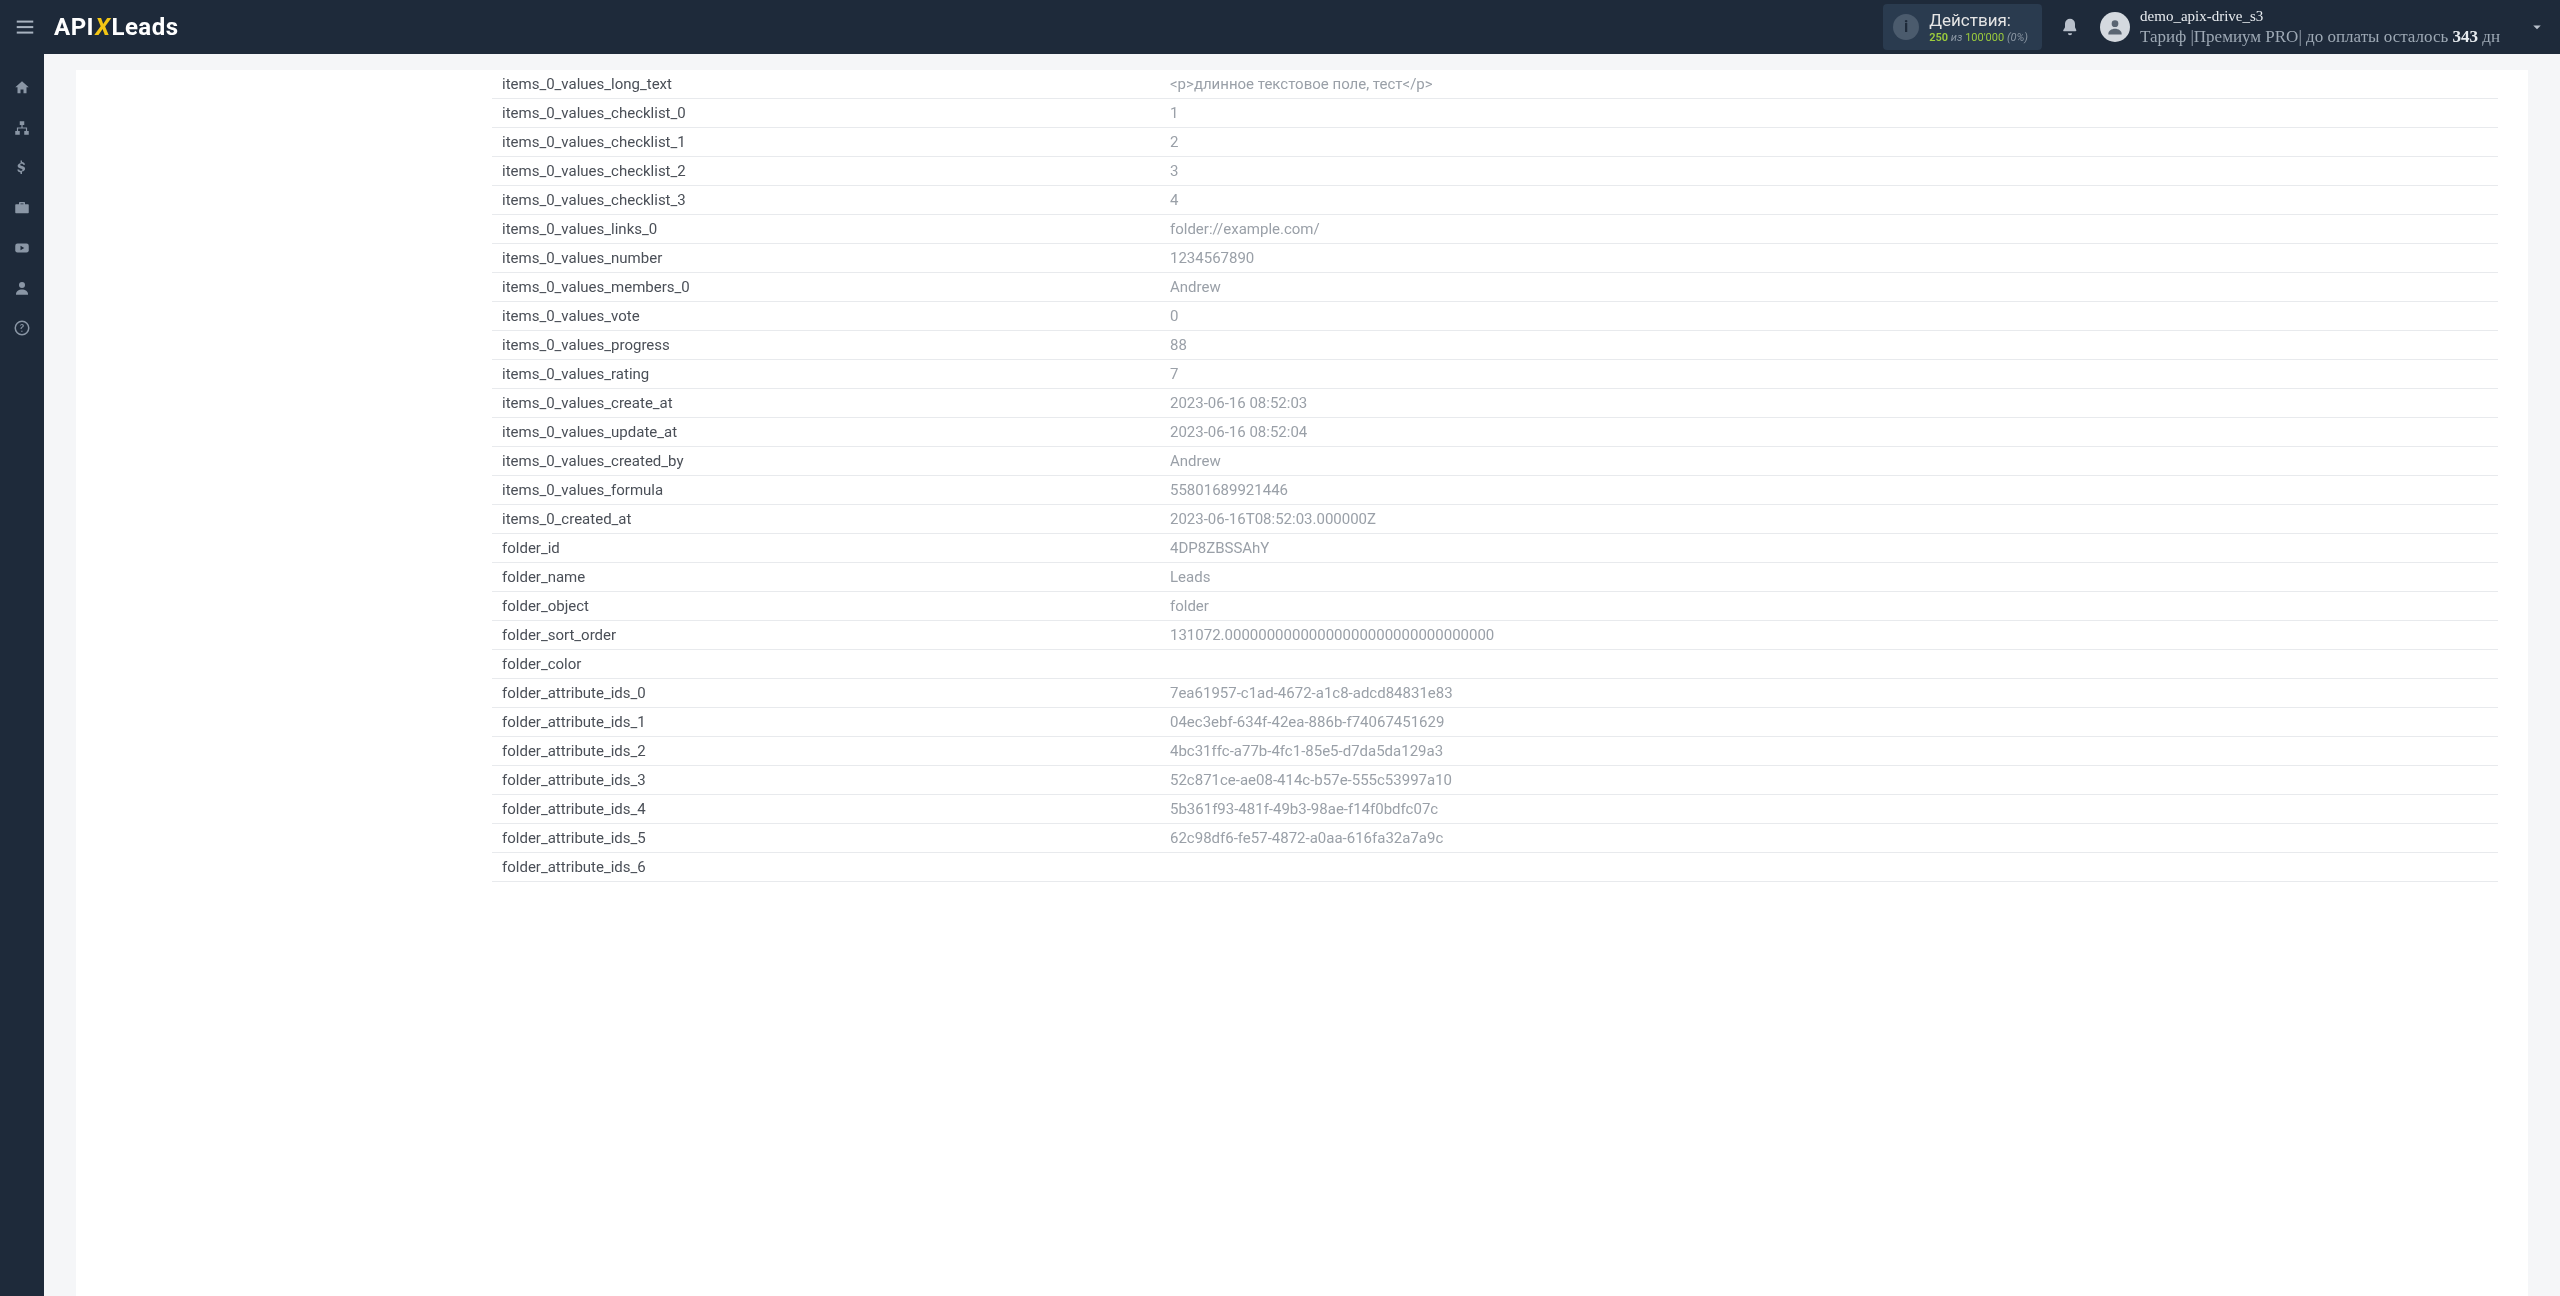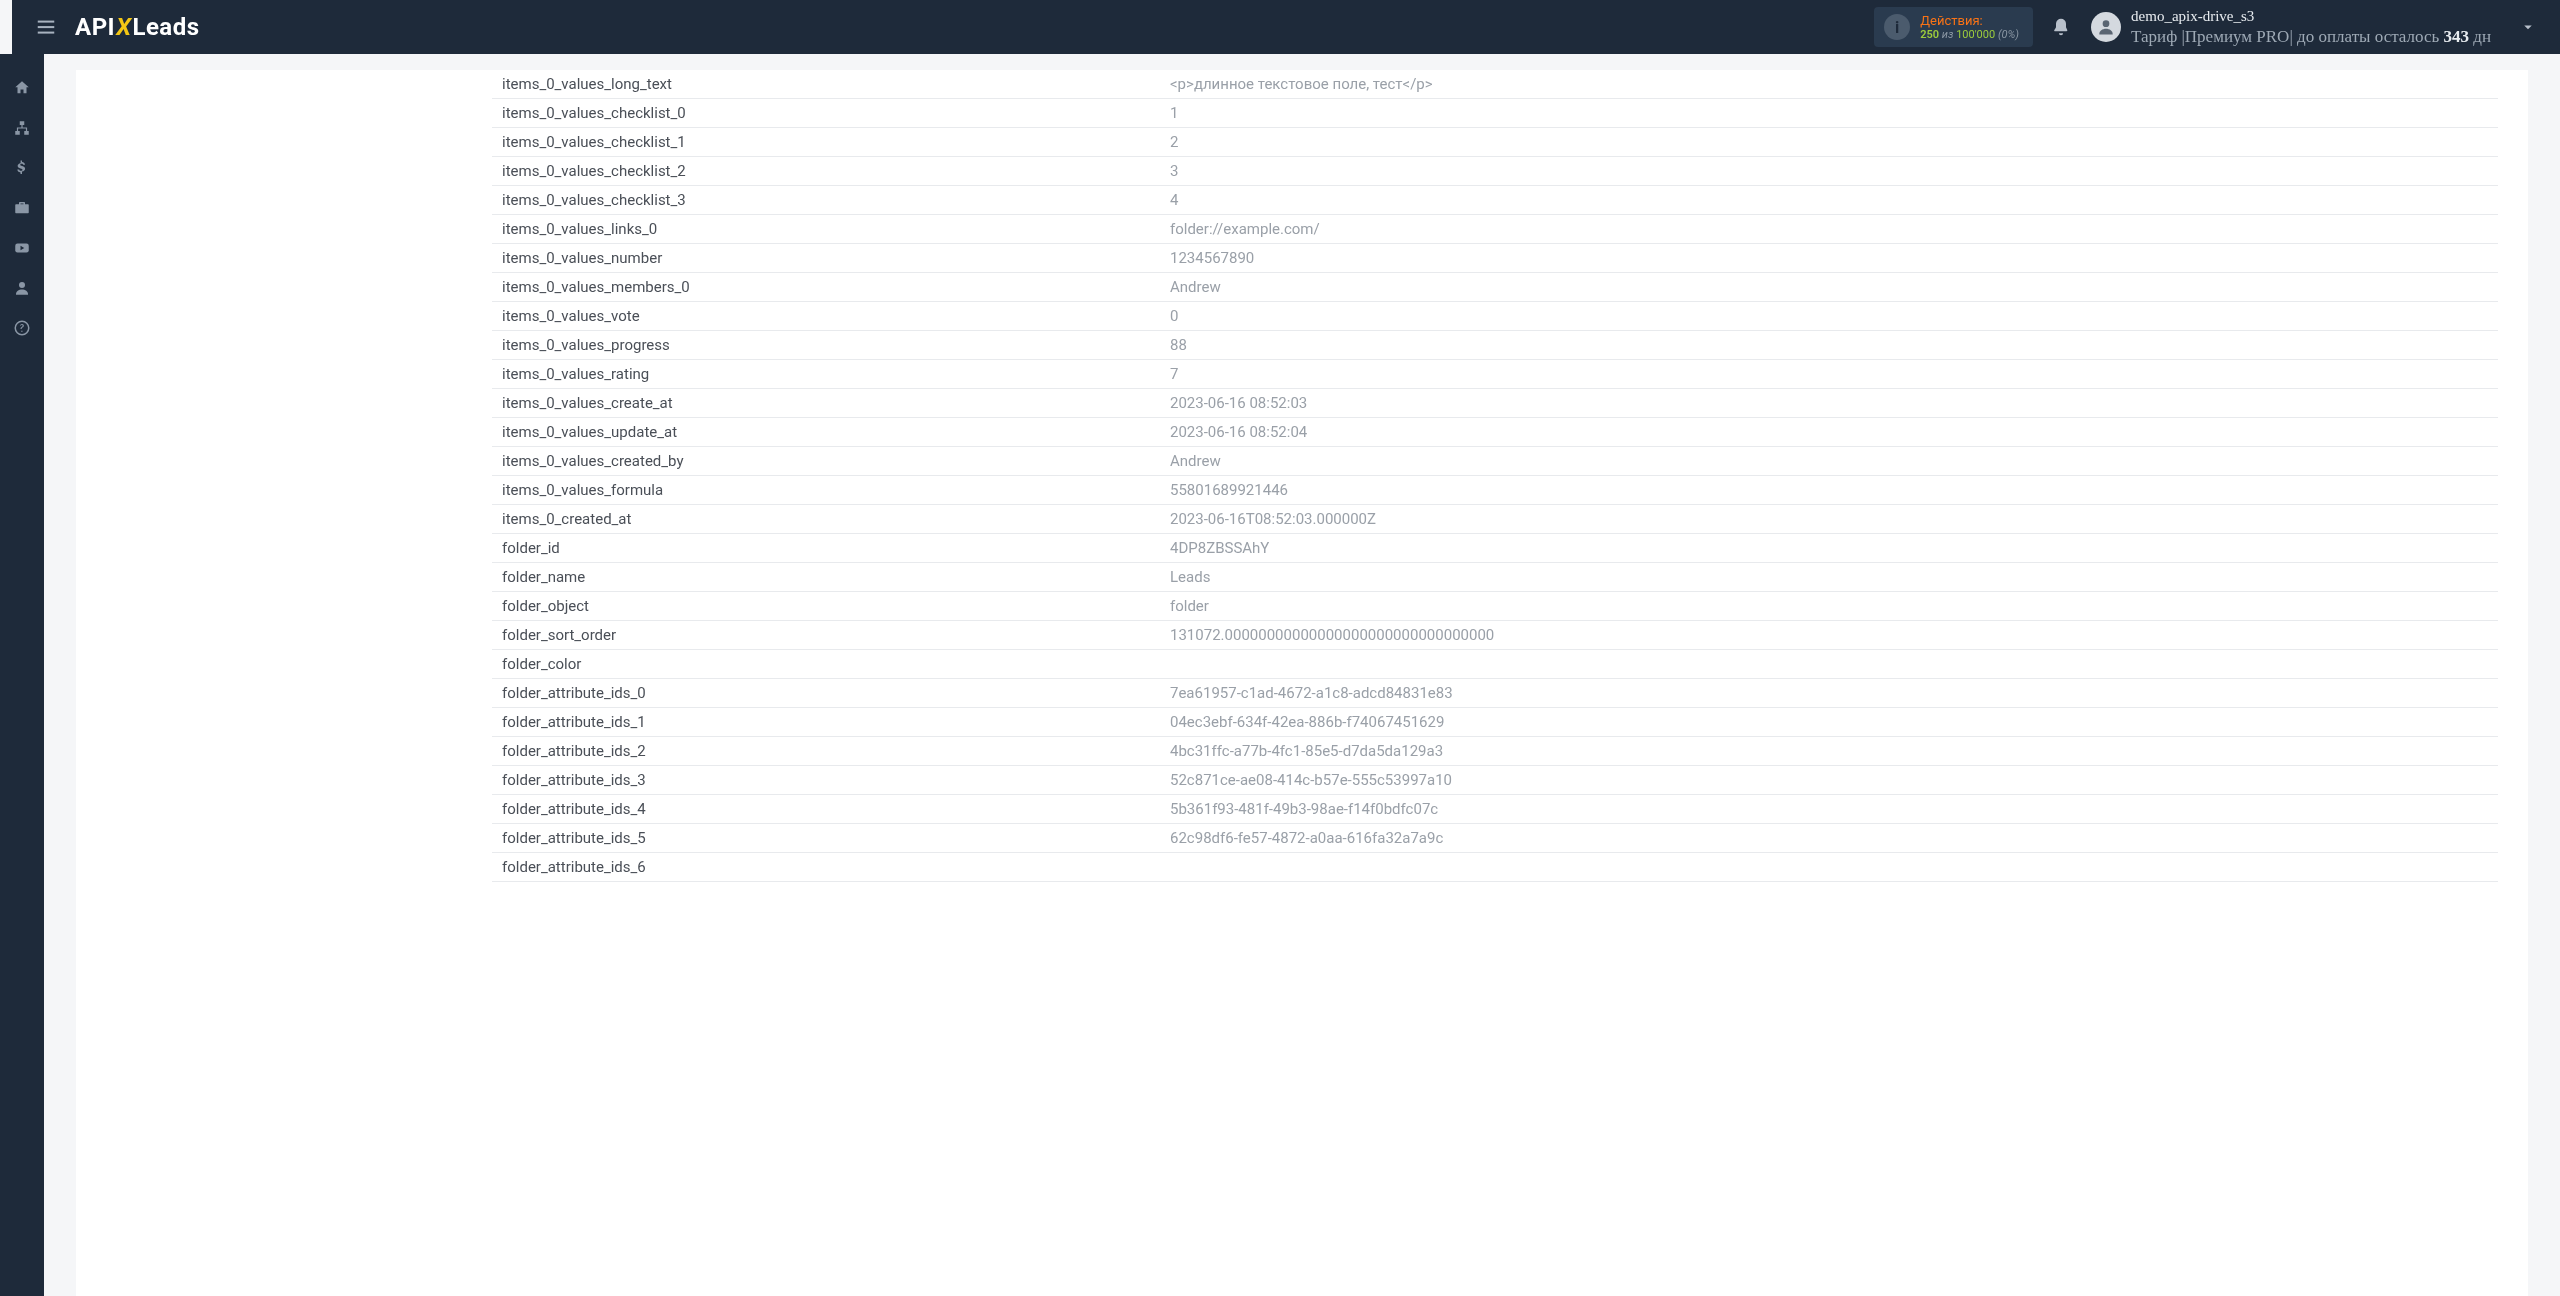--- a/index.html
+++ b/index.html
@@ -1,28 +1,28 @@
 <!DOCTYPE html>
 <html><head>
 <meta charset="utf-8">
 <style>
 * { margin: 0; padding: 0; box-sizing: border-box; }
 body { font-family: -apple-system, BlinkMacSystemFont, "Segoe UI", Roboto, Arial, sans-serif; background: #f5f6f8; overflow-x: hidden; }
-.top-bar { background: #1e2a3a; height: 54px; display: flex; align-items: center; padding: 0 23px; position: fixed; top: 0; left: 12px; right: 0; z-index: 100; }
+.top-bar { background: #1e2a3a; height: 54px; display: flex; align-items: center; padding: 0 14px; position: fixed; top: 0; left: 0; right: 0; z-index: 100; }
 .menu-toggle { color: #a8b2bf; margin-right: 18px; cursor: pointer; display:flex; align-items:center; }
 .menu-toggle svg { width: 22px; height: 22px; }
 .logo { display: flex; align-items: baseline; font-weight: 700; font-size: 24px; letter-spacing: 0.5px; }
 .logo .api { color: #ffffff; }
 .logo .x { color: #f3c614; font-style: italic; margin: 0 1px; }
 .logo .drive { color: #ffffff; }
 .top-spacer { flex: 1; }
 .actions-badge { background: #2a3b4f; border-radius: 4px; padding: 6px 14px 6px 10px; display: flex; align-items: center; margin-right: 18px; }
 .actions-badge .info-ico { width: 26px; height: 26px; border-radius: 50%; background: #4b5b6d; display:flex; align-items:center; justify-content:center; margin-right: 10px; color:#1e2a3a; font-weight:700; font-size:16px;}
 .actions-badge .lines { display:flex; flex-direction:column; line-height:1.2; }
-.actions-badge .lbl { color: #f97316; font-size: 13px; }
+.actions-badge .lbl { color: #e5e5e5; font-size: 17px; }
 .actions-badge .val { font-size: 11px; }
 .actions-badge .val .v1 { color: #9ccc3c; font-weight:600; }
 .actions-badge .val .of { color: #8a96a3; font-style: italic; }
 .actions-badge .val .v2 { color: #9ccc3c; }
 .actions-badge .val .pct { color: #8a96a3; font-style: italic; }
 .bell { color: #b8c0cb; margin-right: 20px; cursor:pointer; display:flex; }
 .bell svg { width: 20px; height: 20px; }
 .user-block { display:flex; align-items:center; }
 .avatar { width: 30px; height: 30px; border-radius: 50%; background: #d4d9df; display:flex; align-items:center; justify-content:center; color:#5a6572; margin-right: 10px; }
 .avatar svg { width: 20px; height:20px; }

